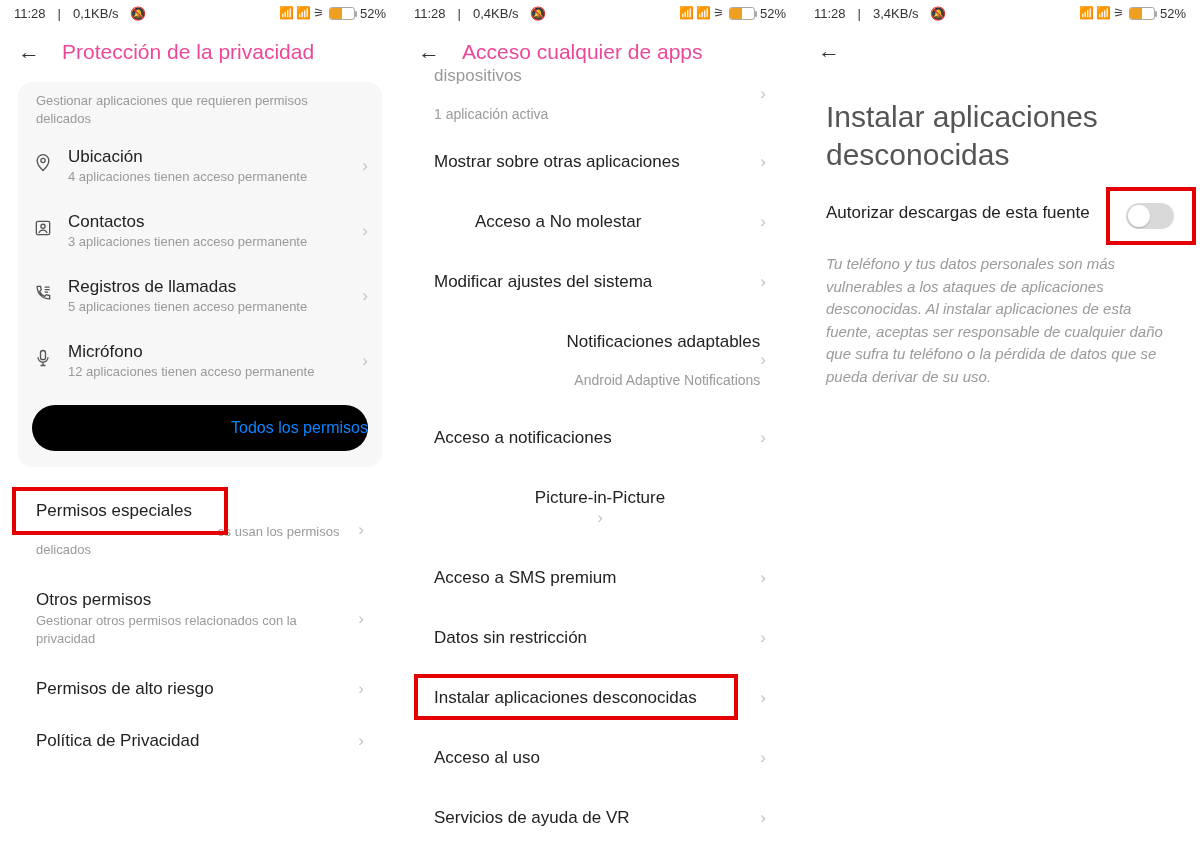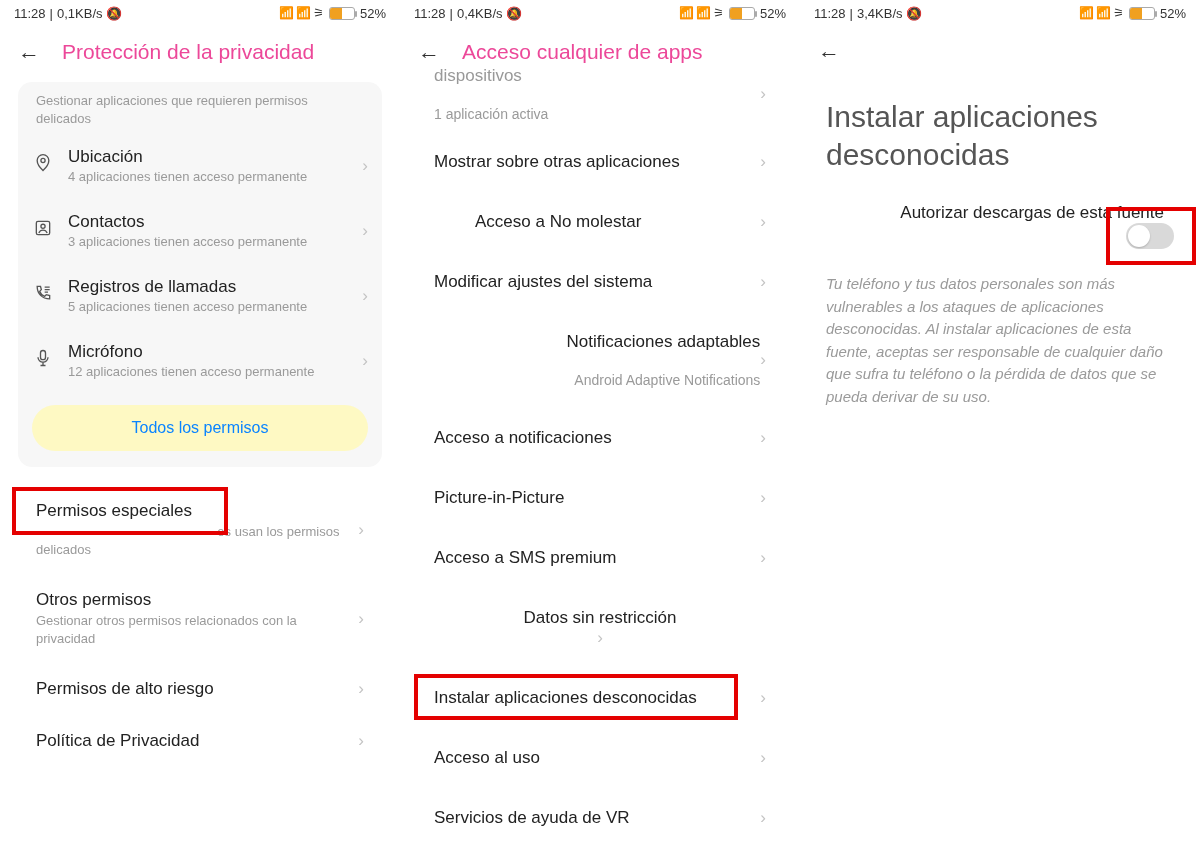--- a/index.html
+++ b/index.html
@@ -19,21 +19,21 @@
   }
   .status-bar {
     display: flex;
     justify-content: space-between;
     align-items: center;
     padding: 4px 14px 4px 14px;
     font-size: 13px;
     color: #333;
     height: 26px;
   }
-  .status-left { display: flex; align-items: center; gap: 4px; }
+  .status-left { display: flex; align-items: center; gap: 12px; }
   .status-right { display: flex; align-items: center; gap: 2px; }
   .status-right .ico { font-size: 12px;}
   .batt {
     display: inline-flex; align-items:center;
     border:1px solid #aaa; border-radius:3px;
     width:26px; height:13px; position:relative; margin:0 3px;
   }
   .batt::after{ content:""; position:absolute; right:-3px; top:3px; width:2px; height:6px; background:#aaa; border-radius:1px;}
   .batt-fill{ background:#f0a020; height:100%; width:52%; border-radius:2px 0 0 2px;}
   .header {
@@ -87,22 +87,22 @@
     font-size: 13px;
     color: #9a9a9a;
     margin-top: 2px;
   }
   .chev {
     color: #c4c4c4;
     font-size: 17px;
     flex-shrink:0;
   }
   .pill-btn {
-    display:flex; align-items:center; justify-content:center;
-    background:#fef9c3;
+    display:flex; align-items:center; justify-content:flex-end;
+    background:#000000;
     color:#0a84ff;
     font-size:16px;
     font-weight:500;
     border-radius: 26px;
     height: 46px;
     margin: 12px 14px 4px 14px;
     cursor:pointer;
   }
   .flat-row {
     display:flex; align-items:center;
@@ -122,23 +122,22 @@
   .simple-title { flex:1; font-size:17px; color:#222; font-weight:500; }
   .simple-sub { font-size:14px; color:#9a9a9a; margin-top:20px; }
   .big-title {
     font-size: 30px;
     color:#555;
     font-weight:300;
     padding: 32px 26px 10px 26px;
     line-height:1.25;
   }
   .toggle-row {
-    display:flex; align-items:flex-end;
+    display:flex; align-items:flex-start;
     padding: 20px 26px 14px 26px;
-    flex-direction: column;
   }
   .toggle-label { flex:1; font-size:17px; color:#222; font-weight:500; padding-right:10px;}
   .toggle {
     width:48px; height:26px; background:#d9d9d9; border-radius:14px;
     position:relative; cursor:pointer;
   }
   .toggle-knob {
     width:22px; height:22px; background:#fff; border-radius:50%;
     position:absolute; top:2px; left:2px;
     box-shadow:0 1px 2px rgba(0,0,0,.2);
@@ -337,33 +336,33 @@
           <div class="simple-sub">Android Adaptive Notifications</div>
         </div>
         <span class="chev">›</span>
       </div>
       <div class="simple-row" style="position: relative;">
         <div style="flex: 1 1 0%;">
           <div class="simple-title">Acceso a notificaciones</div>
         </div>
         <span class="chev">›</span>
       </div>
-      <div class="simple-row" style="position: relative;">
+      <div class="simple-row" style="position: relative; flex-direction: column;">
         <div style="flex: 1 1 0%;">
           <div class="simple-title">Picture-in-Picture</div>
         </div>
         <span class="chev">›</span>
       </div>
       <div class="simple-row" style="position: relative;">
         <div style="flex: 1 1 0%;">
           <div class="simple-title">Acceso a SMS premium</div>
         </div>
         <span class="chev">›</span>
       </div>
-      <div class="simple-row" style="position: relative; flex-direction: column;">
+      <div class="simple-row" style="position: relative;">
         <div style="flex: 1 1 0%;">
           <div class="simple-title">Datos sin restricción</div>
         </div>
         <span class="chev">›</span>
       </div>
       <div class="simple-row" style="position: relative;">
         <div style="flex: 1 1 0%;">
           <div class="simple-title">Instalar aplicaciones desconocidas</div>
         </div>
         <span class="chev">›</span>

